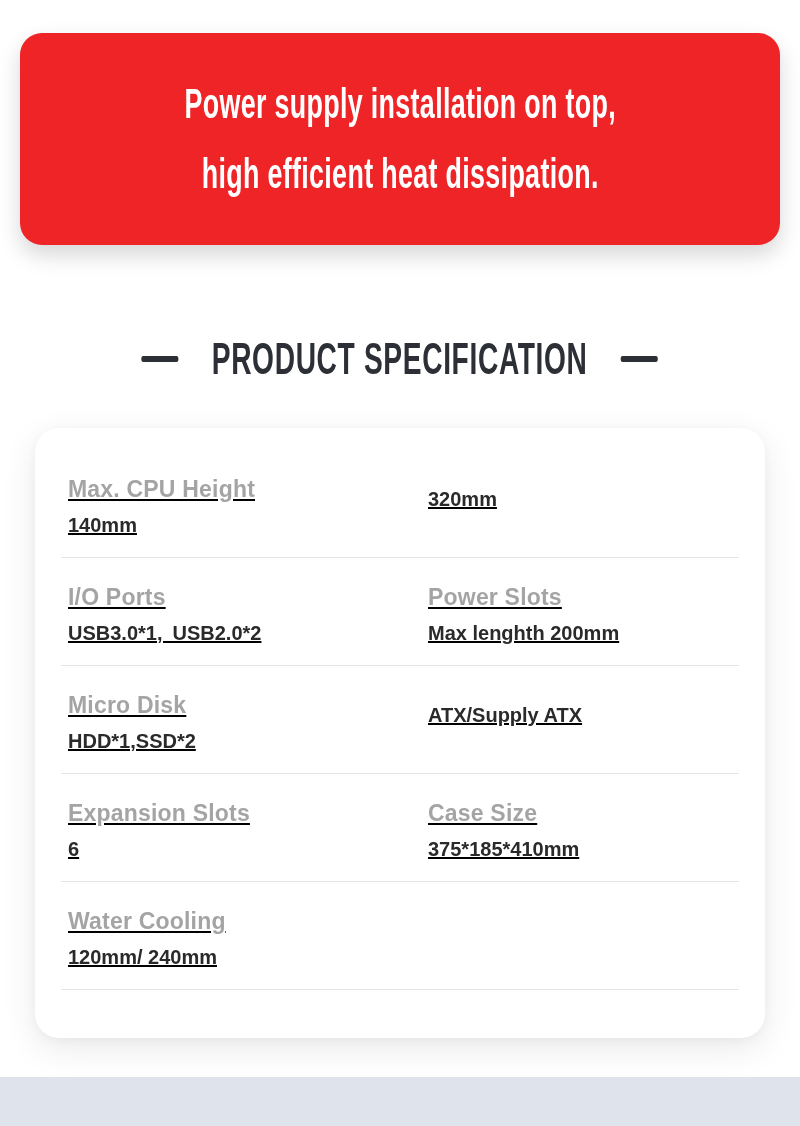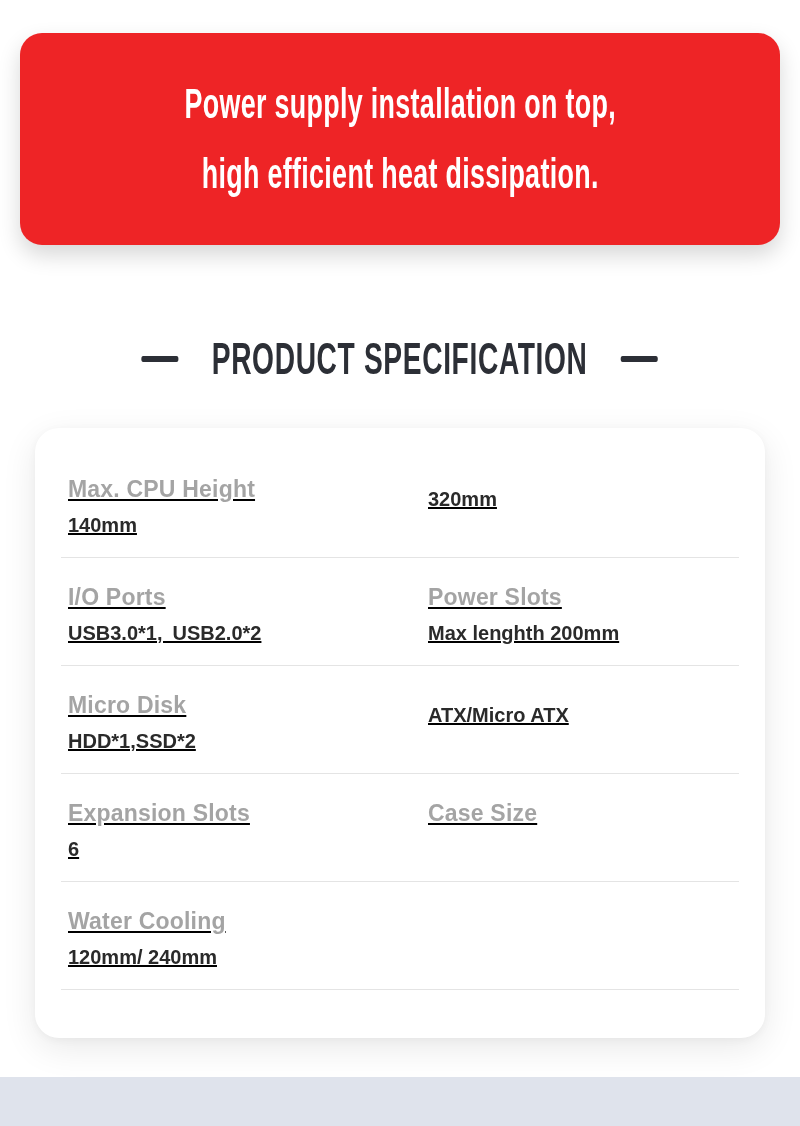--- a/index.html
+++ b/index.html
@@ -163,31 +163,32 @@
       <div class="spec-value">Max lenghth 200mm</div>
     </div>
   </div>
 
   <div class="spec-row">
     <div class="spec-cell">
       <div class="spec-label">Micro Disk</div>
       <div class="spec-value">HDD*1,SSD*2</div>
     </div>
     <div class="spec-cell">
-      <div class="spec-value">ATX/Micro ATX</div>
+      <div class="spec-value">ATX/Supply ATX</div>
     </div>
   </div>
 
   <div class="spec-row">
     <div class="spec-cell">
       <div class="spec-label">Expansion Slots</div>
       <div class="spec-value">6</div>
     </div>
     <div class="spec-cell">
       <div class="spec-label">Case Size</div>
+      <div class="spec-value">375*185*410mm</div>
     </div>
   </div>
 
   <div class="spec-row">
     <div class="spec-cell">
       <div class="spec-label">Water Cooling</div>
       <div class="spec-value">120mm/ 240mm</div>
     </div>
   </div>
 

